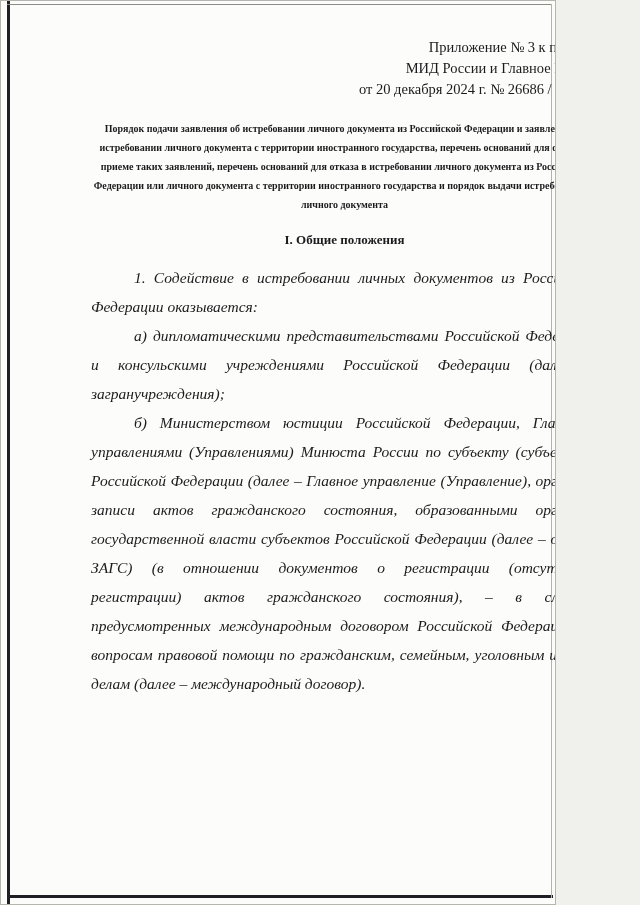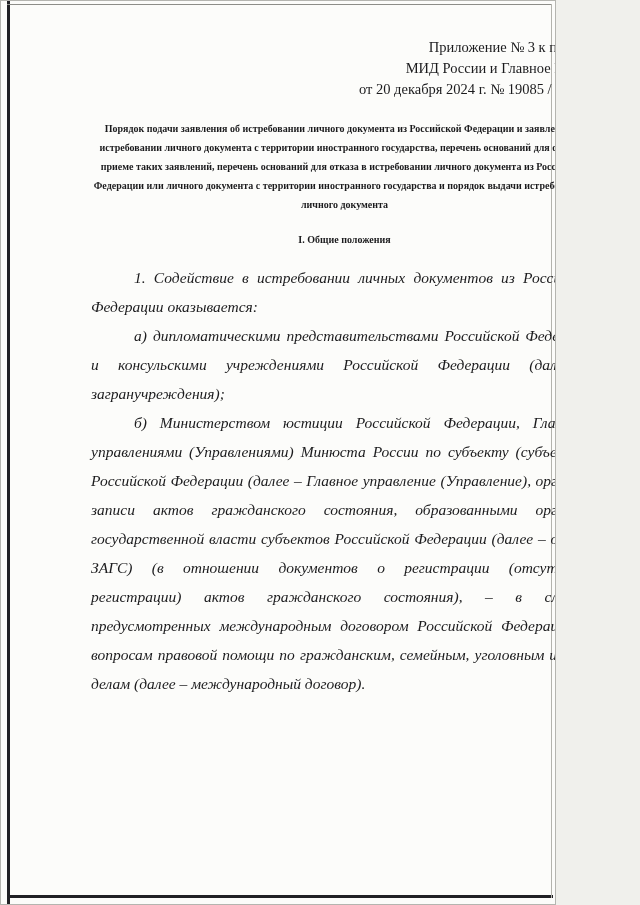--- a/index.html
+++ b/index.html
@@ -44,21 +44,21 @@
     text-align: center;
     font-weight: bold;
     font-size: 10px;
     line-height: 19px;
   }
 
   .section-heading {
     margin-top: 16px;
     text-align: center;
     font-weight: bold;
-    font-size: 10px;
+    font-size: 13px;
     line-height: 20px;
   }
 
   .body-text {
     margin-top: 13px;
     font-size: 15.5px;
     line-height: 29px;
     text-align: justify;
     font-style: italic;
   }
@@ -71,21 +71,21 @@
   <div class="edge-left"></div>
   <div class="edge-bottom"></div>
   <div class="edge-top"></div>
   <div class="edge-right"></div>
 
   <div class="content">
 
     <div class="annex-header">
       <div>Приложение № 3 к приказу</div>
       <div>МИД России и Главное России</div>
-      <div><span>от 20 декабря 2024 г. № 19085 /</span> <span class="hand-number">377</span></div>
+      <div><span>от 20 декабря 2024 г. № 26686 /</span> <span class="hand-number">377</span></div>
     </div>
 
     <div class="doc-title">Порядок подачи заявления об истребовании личного документа из Российской Федерации и заявления об истребовании личного документа с территории иностранного государства, перечень оснований для отказа в приеме таких заявлений, перечень оснований для отказа в истребовании личного документа из Российской Федерации или личного документа с территории иностранного государства и порядок выдачи истребованного личного документа</div>
 
     <div class="section-heading">I. Общие положения</div>
 
     <div class="body-text">
       <p class="para">1. Содействие в истребовании личных документов из Российской Федерации оказывается:</p>
       <p class="para">а) дипломатическими представительствами Российской Федерации и консульскими учреждениями Российской Федерации (далее – загранучреждения);</p>
       <p class="para">б) Министерством юстиции Российской Федерации, Главными управлениями (Управлениями) Минюста России по субъекту (субъектам) Российской Федерации (далее – Главное управление (Управление), органами записи актов гражданского состояния, образованными органами государственной власти субъектов Российской Федерации (далее – органы ЗАГС) (в отношении документов о регистрации (отсутствии регистрации) актов гражданского состояния), – в случаях, предусмотренных международным договором Российской Федерации по вопросам правовой помощи по гражданским, семейным, уголовным и иным делам (далее – международный договор).</p>

